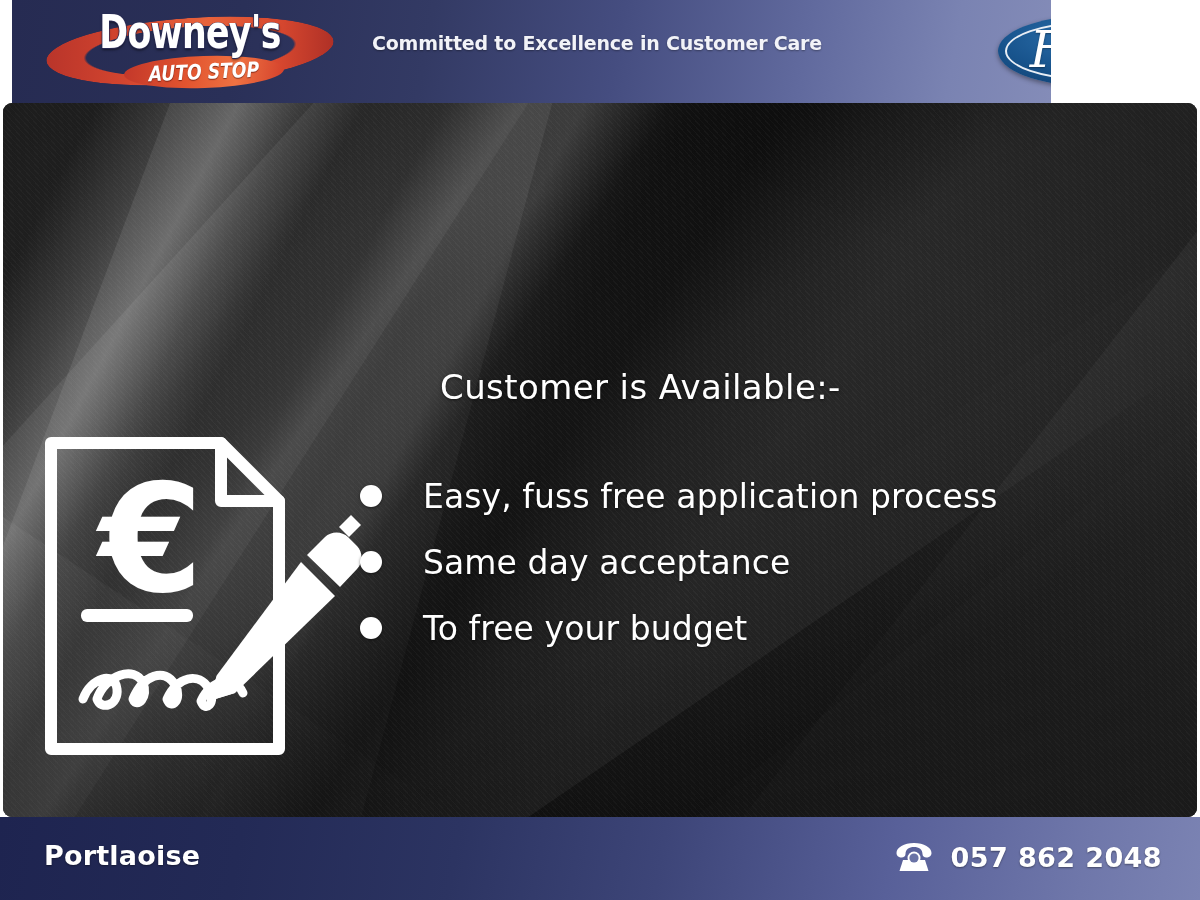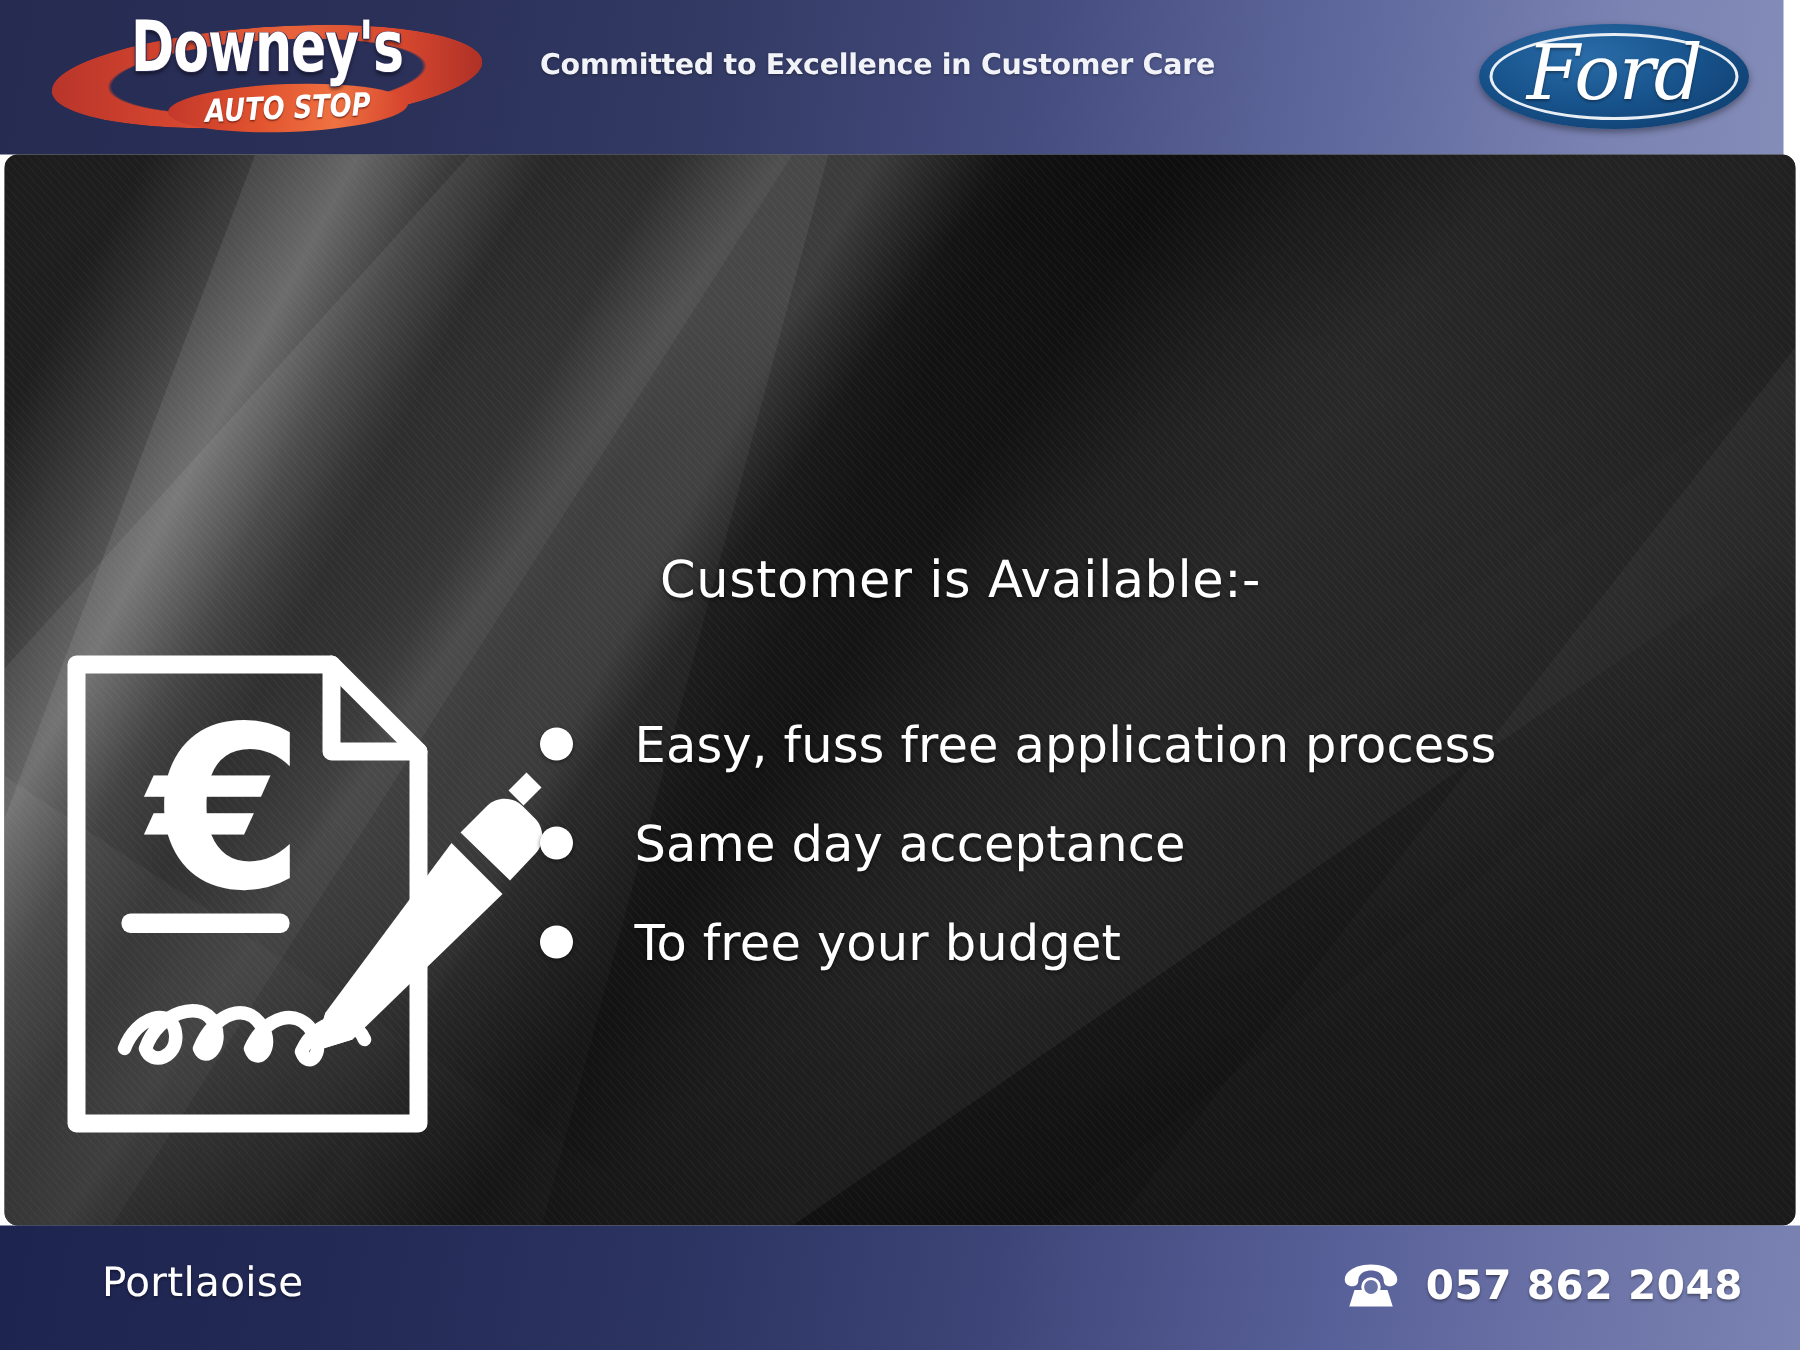--- a/index.html
+++ b/index.html
@@ -16,32 +16,33 @@
   .page {
     position: relative;
     width: 1200px;
     height: 900px;
     overflow: hidden;
   }
 
   
   .header {
     position: absolute;
-    left: 0; top: 0;
-    width: 1189px;
+    left: 12px; top: 0;
+    width: 1004px;
     height: 103px;
     background: linear-gradient(100deg,
         #262b52 0%,
         #2a3058 22%,
         #333a64 40%,
         #454d80 58%,
         #616a9e 76%,
         #7a83b2 90%,
         #848cb8 100%);
     overflow: hidden;
+    padding-left: 35px;
   }
 
   
   .logo-downeys {
     position: absolute;
     left: 28px; top: 4px;
     width: 300px; height: 92px;
   }
   .logo-ring {
     position: absolute;
@@ -294,25 +295,24 @@
         #3d4578 55%,
         #586099 74%,
         #6f77aa 90%,
         #7b83b3 100%);
   }
   .footer-location {
     position: absolute;
     left: 44px; top: 23px;
     font-family: "DejaVu Sans", sans-serif;
     font-size: 27px;
-    font-weight: normal;
+    font-weight: bold;
     color: #ffffff;
     letter-spacing: .2px;
     text-shadow: 0 1px 2px rgba(0,0,0,.4);
-    margin-left: 24px;
   }
   .footer-phone {
     position: absolute;
     right: 38px; top: 24px;
     display: flex;
     align-items: center;
     gap: 17px;
   }
   .phone-icon { width: 40px; height: 32px; }
   .phone-icon svg { display: block; width: 100%; height: 100%; }

